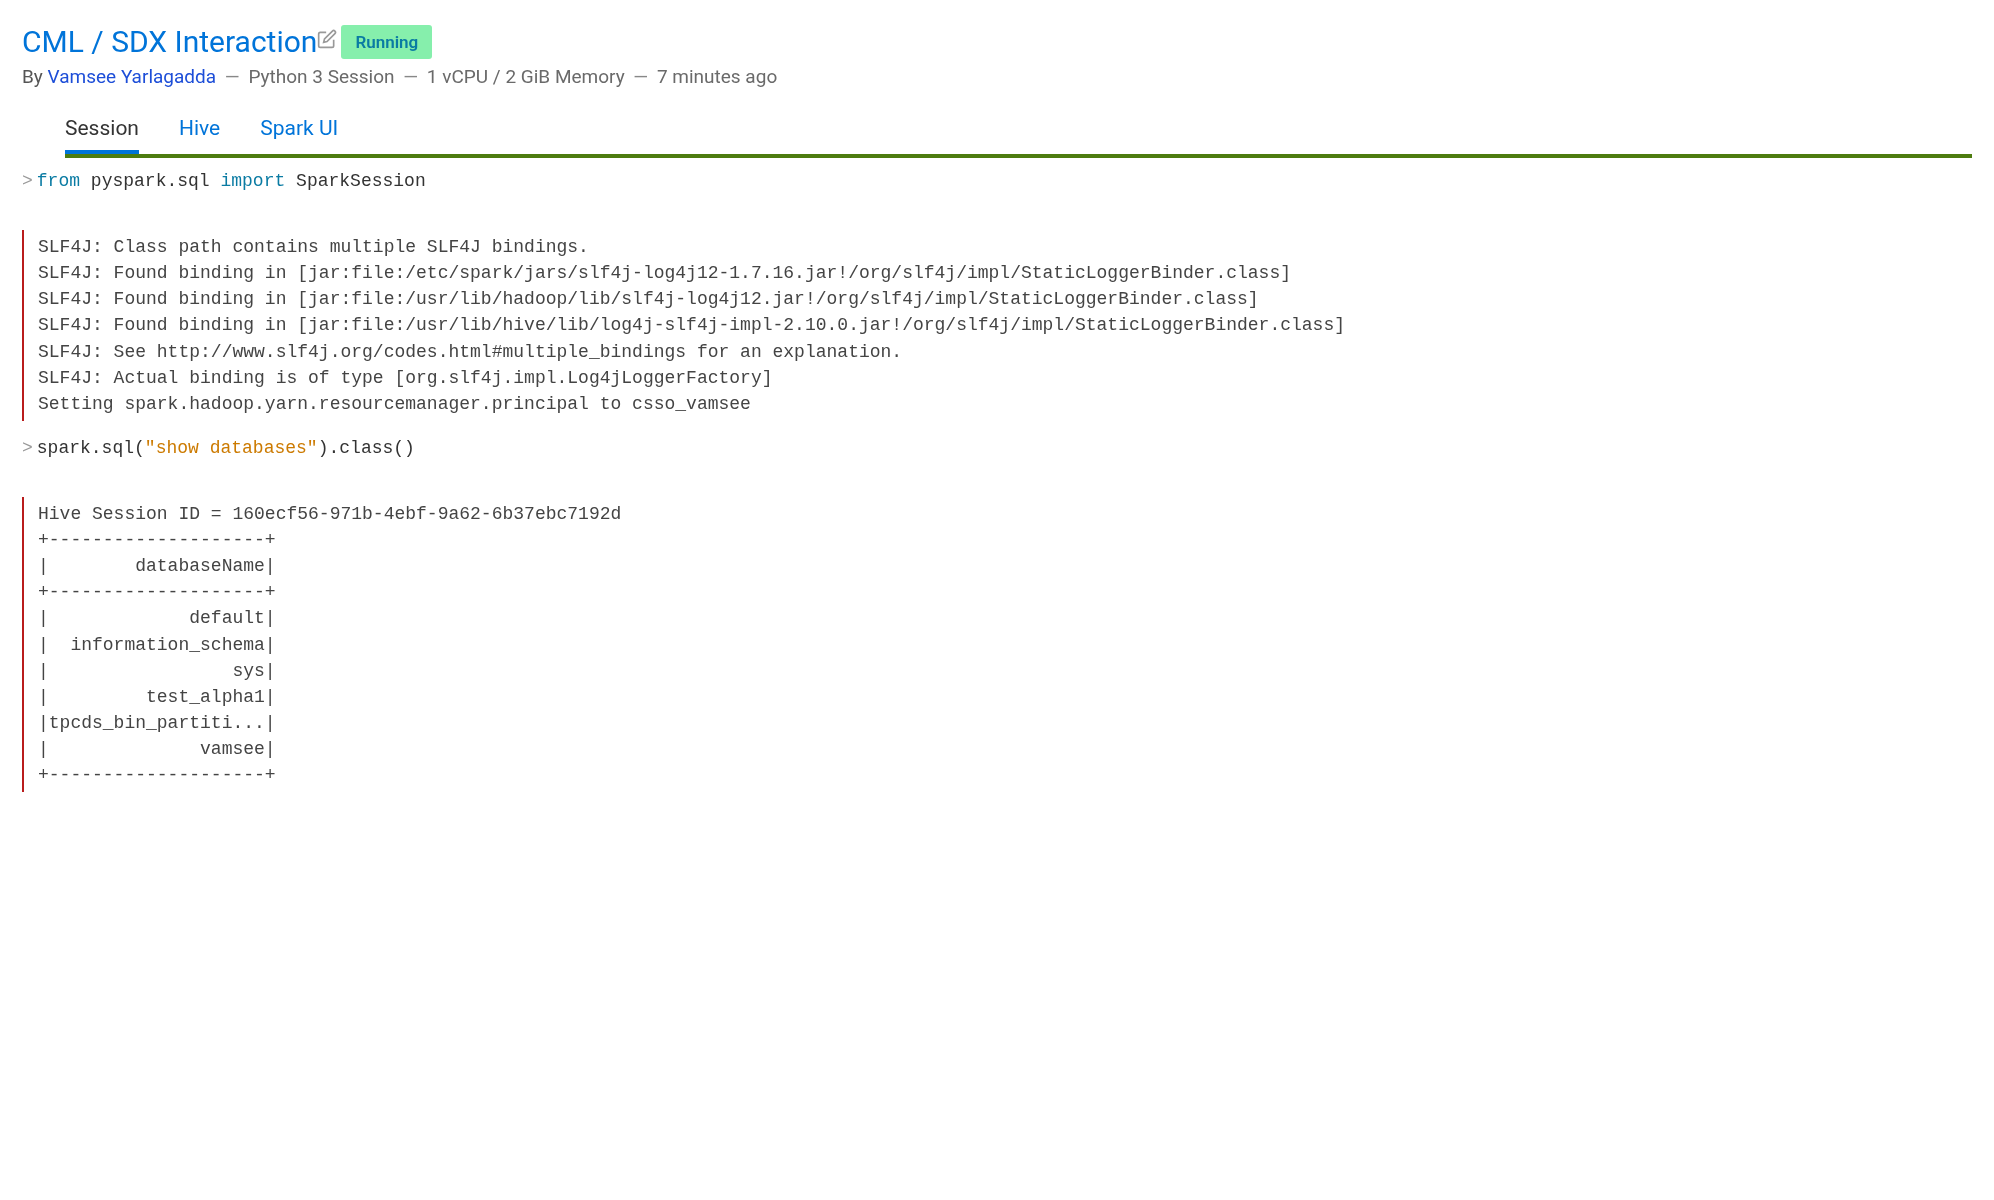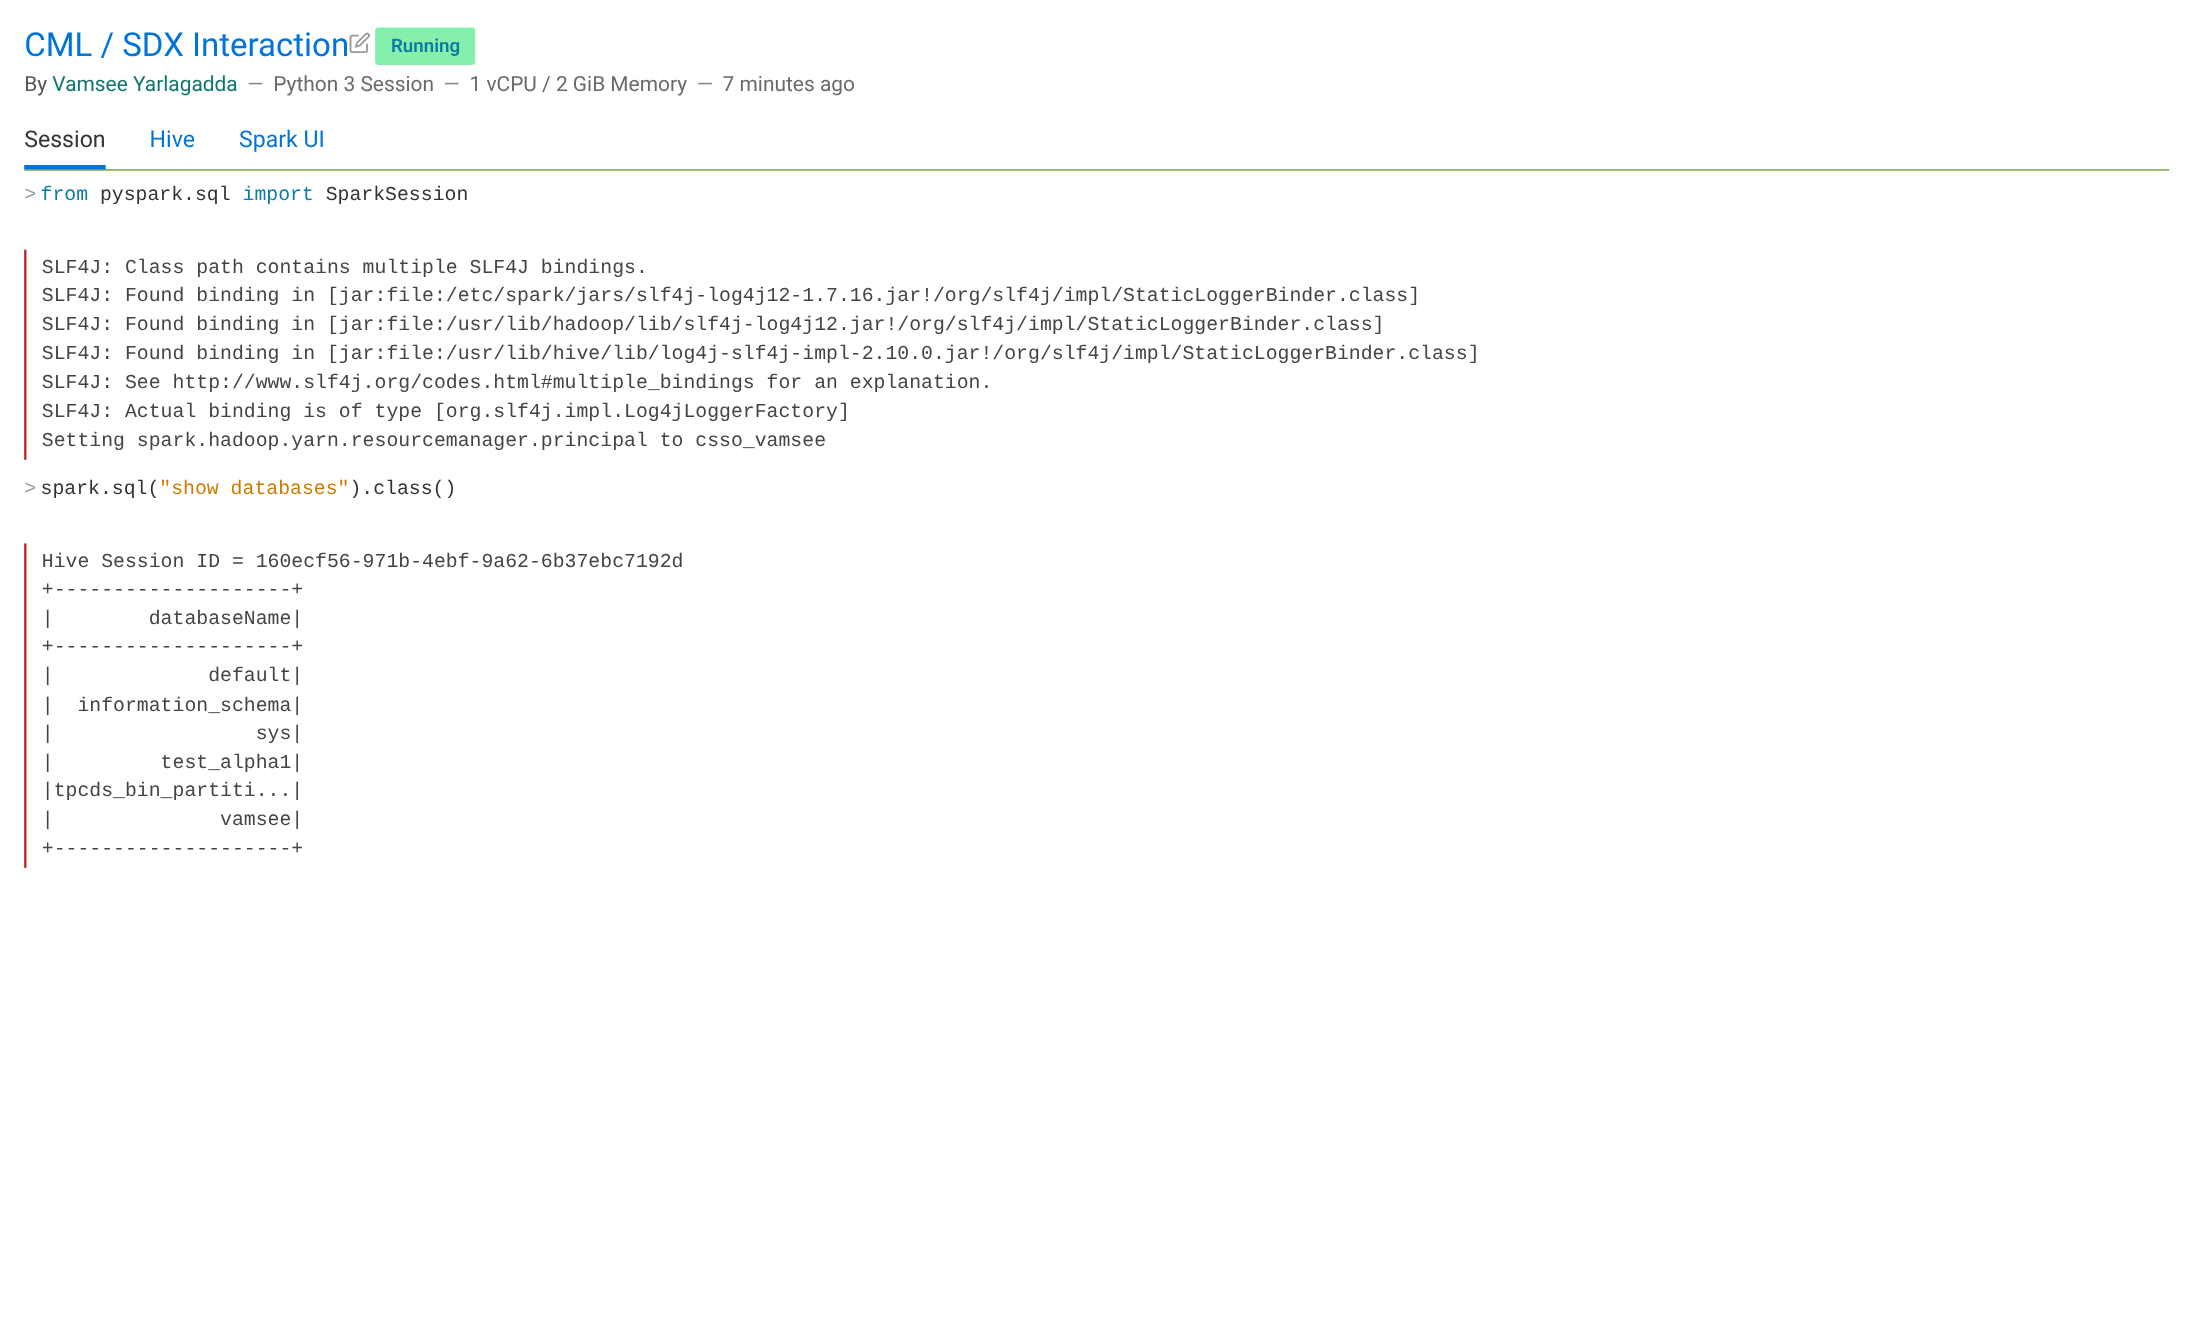--- a/index.html
+++ b/index.html
@@ -33,28 +33,29 @@
   padding: 7px 14px;
   border-radius: 3px;
   margin-left: 4px;
 }
 .subheader {
   font-size: 19px;
   color: #555;
   margin-bottom: 22px;
 }
 .subheader .by { color: #555; }
-.subheader .author { color: #0f766e; }
+.subheader .author { color: #1d4ed8; }
 .subheader .sep { color: #888; margin: 0 4px; }
 .subheader .meta { color: #6a6a6a; }
 .tabs {
   display: flex;
   gap: 40px;
-  border-bottom: 1px solid #4d7c0f;
+  border-bottom: 4px solid #4d7c0f;
   margin-bottom: 10px;
+  margin-left: 43px;
 }
 .tab {
   font-size: 21px;
   padding: 6px 0 10px 0;
   cursor: pointer;
   color: #0074d9;
 }
 .tab.active {
   color: #333;
   border-bottom: 4px solid #0074d9;

